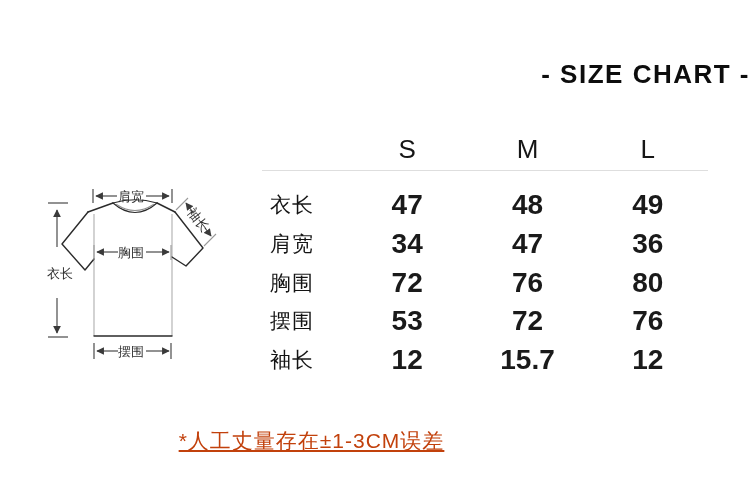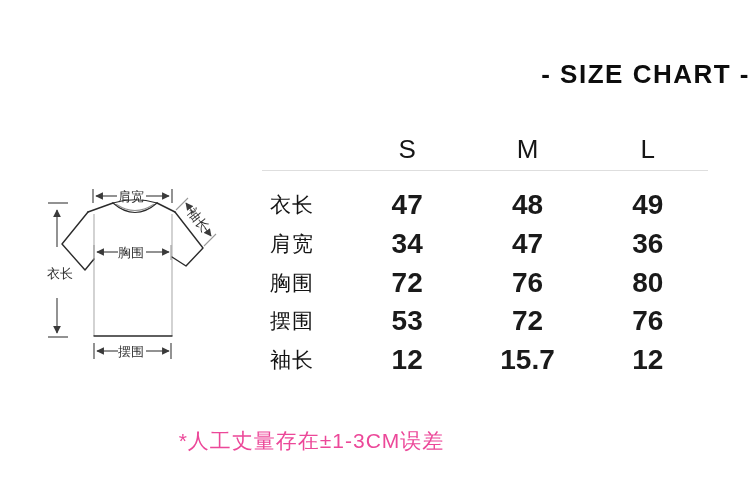--- a/index.html
+++ b/index.html
@@ -80,21 +80,22 @@
 
   
   .footnote {
     position: absolute;
     top: 427px;
     left: 0;
     width: 623px;
     text-align: center;
     font-size: 21px;
     letter-spacing: 1px;
-    color: #ec4899;
+    color: #c2410c;
+    text-decoration: underline;
   }
 </style>
 </head>
 <body>
 
 <div class="canvas">
 
   <h1 class="title">- SIZE CHART -</h1>
 
   <svg class="diagram" width="225" height="205" viewBox="0 0 225 205">

